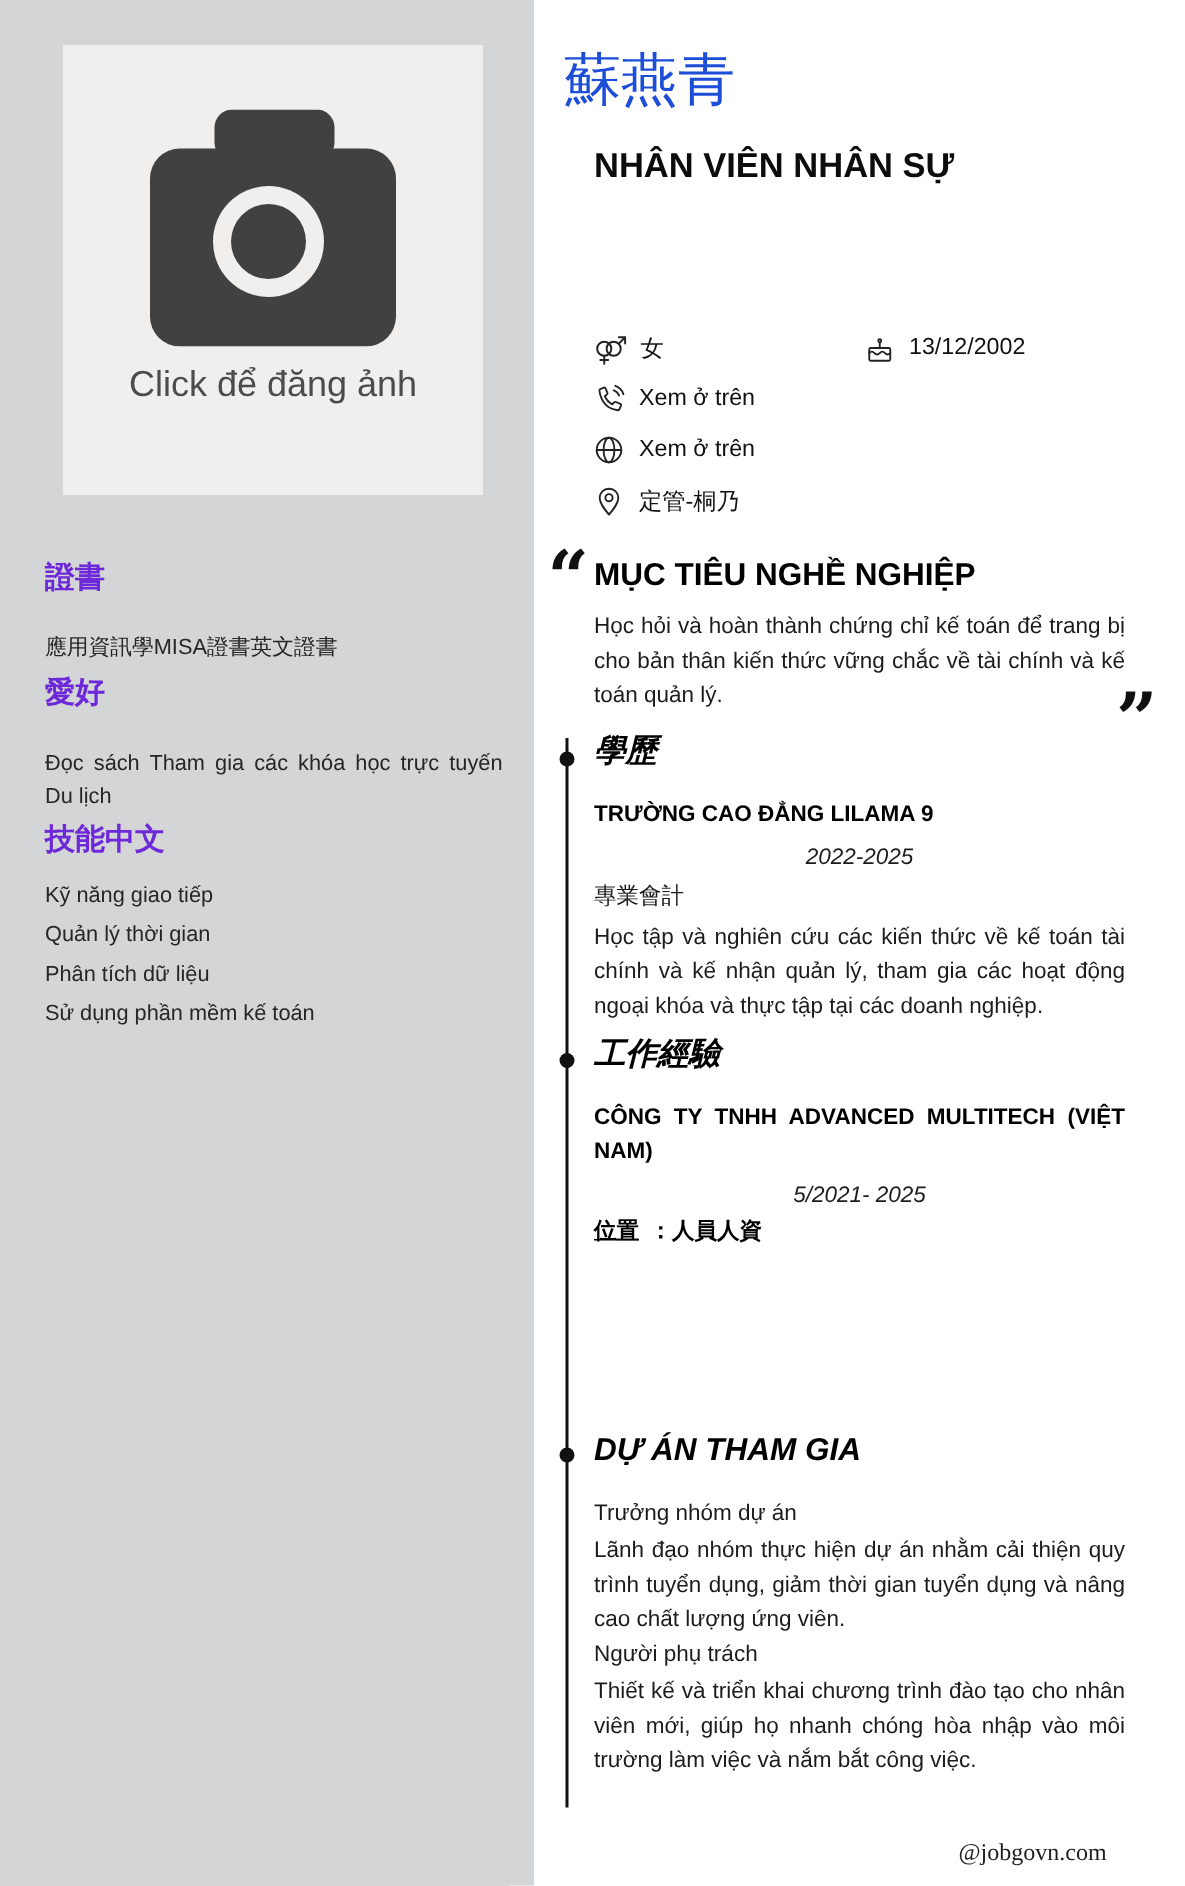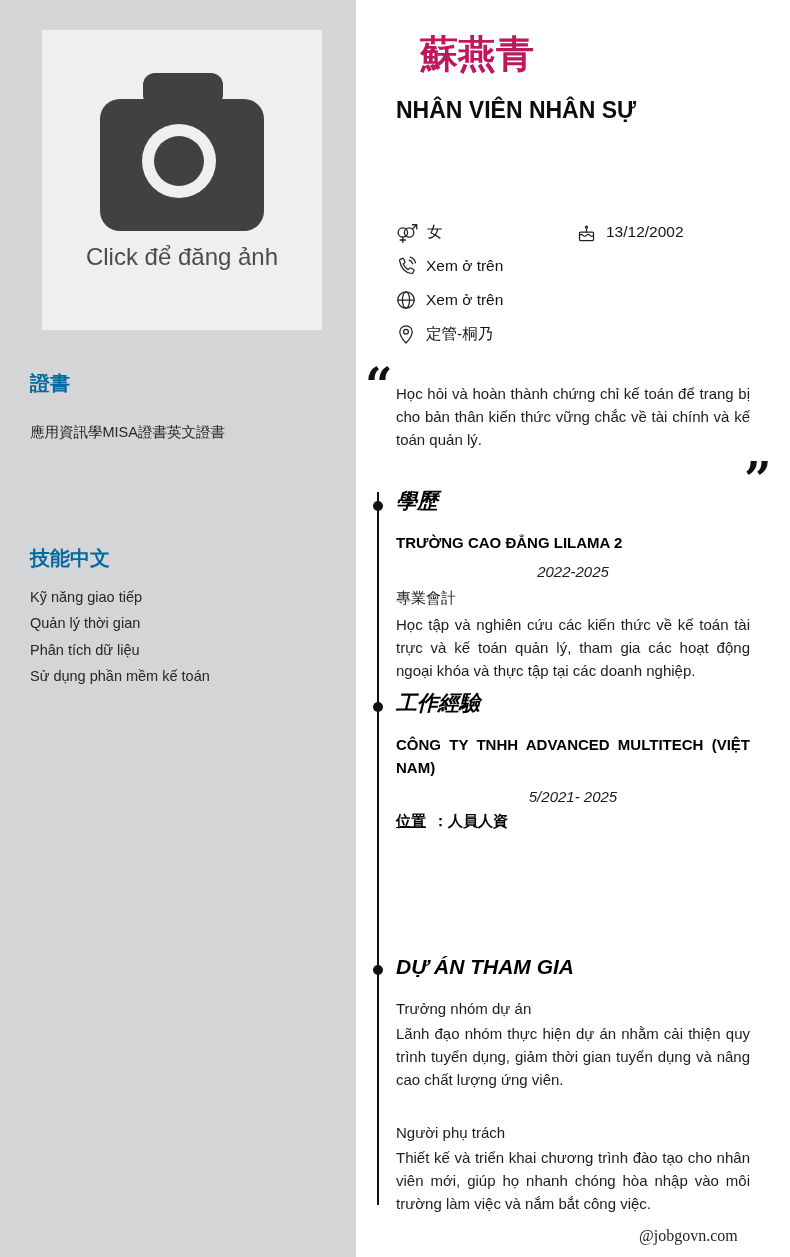--- a/index.html
+++ b/index.html
@@ -10,26 +10,26 @@
   }
   
   .sidebar { position:absolute; left:0; top:0; width:356px; height:1257px; background:#d4d5d7; }
   .photo-box {
     position:absolute; left:42px; top:30px; width:280px; height:300px;
     background:#f0efee; text-align:center; cursor:pointer;
   }
   .photo-box svg { display:block; margin:43px auto 0 auto; }
   .photo-label { margin-top:12px; font-size:24px; color:#4c4c4c; }
   .sb-sec { position:absolute; left:30px; width:305px; }
-  .sb-title { font-size:20px; font-weight:bold; color:#0369a1; line-height:24px;font-family:Liberation Mono, monospace; }
+  .sb-title { font-size:20px; font-weight:bold; color:#6d28d9; line-height:24px; }
   .sb-text { font-size:14.5px; color:#262626; line-height:22px; text-align:justify; margin-top:24px; }
   .sb-list { margin-top:12px; }
   .sb-list div { font-size:14.5px; color:#262626; line-height:26.3px; }
   
-  .name { position:absolute; left:420px; top:34px; font-size:38px; font-weight:bold; color:#be185d; line-height:1.1; }
+  .name { position:absolute; left:376px; top:34px; font-size:38px; font-weight:normal; color:#1d4ed8; line-height:1.1; }
   .job-title { position:absolute; left:396px; top:97px; font-size:23px; font-weight:bold; color:#0c0c0c; }
   .info { position:absolute; left:395px; top:221px; width:356px; }
   .info-row { display:flex; align-items:center; height:22px; margin-bottom:12px; }
   .info-cell { display:flex; align-items:center; gap:9px; font-size:15.5px; color:#111; }
   .info-cell.first { width:180px; }
   .info-cell svg { flex:0 0 auto; }
   
   .quote { position:absolute; font-family:"DejaVu Serif", serif; font-weight:bold; font-size:48px; line-height:1; color:#111; }
   .quote-open { left:365px; top:361px; }
   .quote-close { left:744px; top:456px; }
@@ -45,21 +45,21 @@
   .sec-edu { top:488px; } .sec-work { top:690px; } .sec-proj { top:954px; }
   .sec-title { font-size:21px; font-weight:bold; color:#000; line-height:25px;font-style:italic; }
   .item-title { font-size:15px; font-weight:bold; color:#000; line-height:23px; margin-top:18px; text-align:justify; }
   .item-period { font-size:15px; font-style:italic; color:#1c1c1c; line-height:19px; margin-top:8px;text-align:center; }
   .item-major { font-size:15px; color:#1c1c1c; line-height:21px; margin-top:6px; }
   .item-desc { margin-top:5px; }
   .item-pos { font-size:15px; font-weight:bold; color:#000; line-height:21px; margin-top:4px; }
   .item-pos .u { text-decoration:underline; }
   .item-pos .v { margin-left:7px; }
   .proj-role { font-size:15px; color:#1c1c1c; line-height:19px; margin-top:20px; }
-  .proj-role.second { margin-top:32px; }
+  .proj-role.second { margin-top:2px; }
   .proj-desc { margin-top:4px; }
   
   .watermark { position:absolute; left:639px; top:1227px; font-family:Liberation Serif, serif; font-size:16px; color:#1f1f1f; }
   svg.icn { stroke:#222; fill:none; stroke-width:1.25; stroke-linecap:round; stroke-linejoin:round; }
 </style>
 </head>
 <body>
 
 <div class="sidebar">
   <div class="photo-box">
@@ -70,20 +70,24 @@
       <circle cx="79" cy="88" r="25" fill="#414141"></circle>
     </svg>
     <div class="photo-label">Click để đăng ảnh</div>
   </div>
 
   <div class="sb-sec" style="top:373px;">
     <div class="sb-title">證書</div>
     <div class="sb-text">應用資訊學MISA證書英文證書</div>
   </div>
 
+  <div class="sb-sec" style="top:450px;">
+    <div class="sb-title">愛好</div>
+    <div class="sb-text">Đọc sách Tham gia các khóa học trực tuyến Du lịch</div>
+  </div>
 
   <div class="sb-sec" style="top:548px;">
     <div class="sb-title">技能中文</div>
     <div class="sb-list">
       <div>Kỹ năng giao tiếp</div>
       <div>Quản lý thời gian</div>
       <div>Phân tích dữ liệu</div>
       <div>Sử dụng phần mềm kế toán</div>
     </div>
   </div>
@@ -143,34 +147,35 @@
       </svg>
       <span>定管-桐乃</span>
     </div>
   </div>
 </div>
 
 <div class="quote quote-open">“</div>
 <div class="quote quote-close">”</div>
 
 <div class="objective">
+  <div class="obj-title">MỤC TIÊU NGHỀ NGHIỆP</div>
   <div class="para obj-text">Học hỏi và hoàn thành chứng chỉ kế toán để trang bị cho bản thân kiến thức vững chắc về tài chính và kế toán quản lý.</div>
 </div>
 
 <div class="tl-line"></div>
 <div class="tl-dot dot-edu"></div>
 <div class="tl-dot dot-work"></div>
 <div class="tl-dot dot-proj"></div>
 
 <div class="section sec-edu">
   <div class="sec-title">學歷</div>
-  <div class="item-title">TRƯỜNG CAO ĐẲNG LILAMA 2</div>
+  <div class="item-title">TRƯỜNG CAO ĐẲNG LILAMA 9</div>
   <div class="item-period">2022-2025</div>
   <div class="item-major">專業會計</div>
-  <div class="para item-desc">Học tập và nghiên cứu các kiến thức về kế toán tài trực và kế toán quản lý, tham gia các hoạt động ngoại khóa và thực tập tại các doanh nghiệp.</div>
+  <div class="para item-desc">Học tập và nghiên cứu các kiến thức về kế toán tài chính và kế nhận quản lý, tham gia các hoạt động ngoại khóa và thực tập tại các doanh nghiệp.</div>
 </div>
 
 <div class="section sec-work">
   <div class="sec-title">工作經驗</div>
   <div class="item-title">CÔNG TY TNHH ADVANCED MULTITECH (VIỆT NAM)</div>
   <div class="item-period">5/2021- 2025</div>
   <div class="item-pos">
     <span class="u">位置</span><span class="v">：人員人資</span>
   </div>
 </div>

